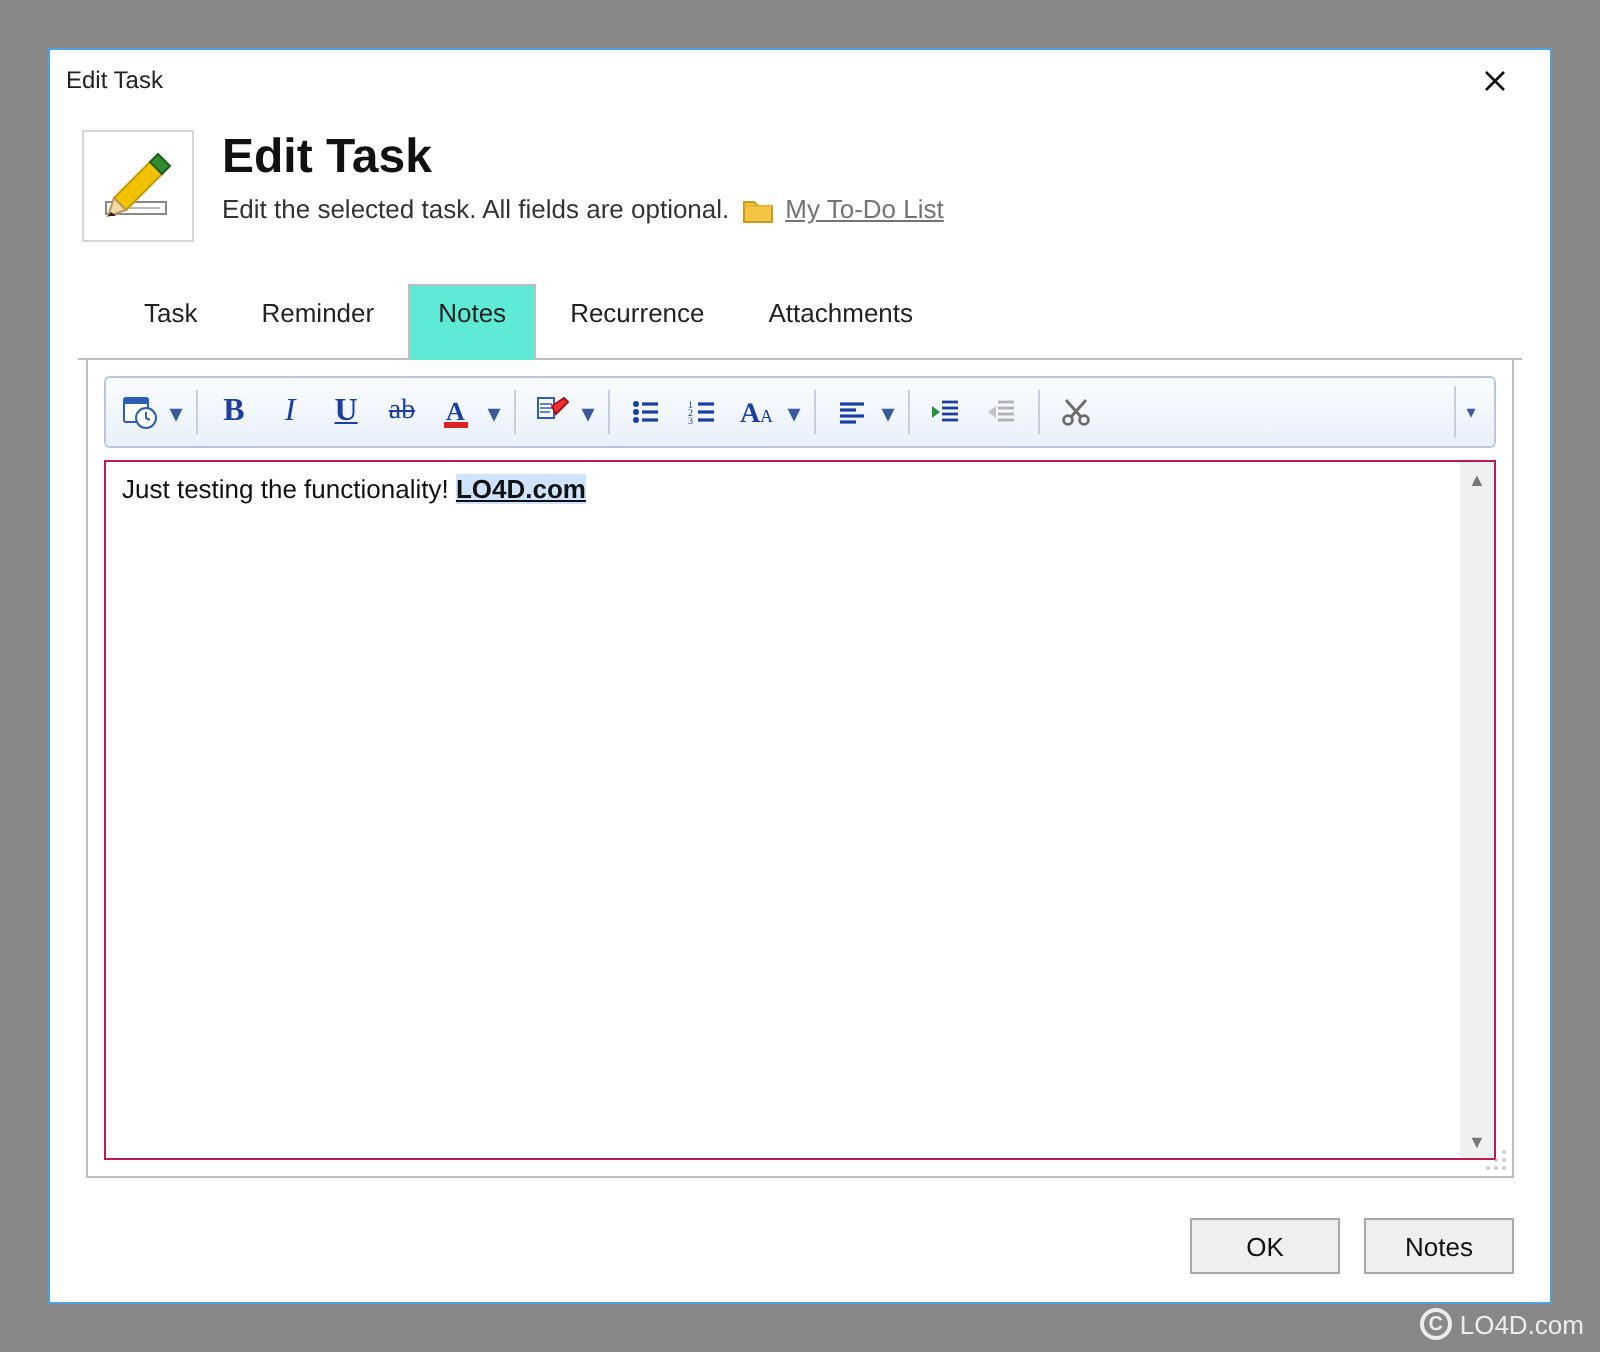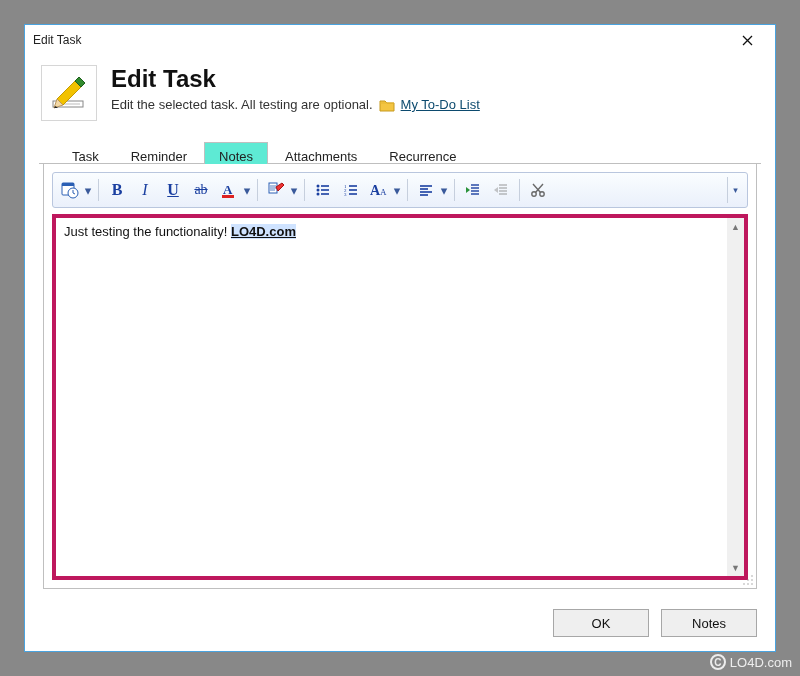--- a/index.html
+++ b/index.html
@@ -61,33 +61,33 @@
     color: #111;
   }
   .header .subline {
     color: #333;
     display: flex;
     align-items: center;
     gap: 6px;
     font-size: 13px;
   }
   .header .subline a {
-    color: #0c4a6e;
+    color: #737373;
     text-decoration: underline;
   }
 
   .tabrow {
     display: flex;
     padding: 0 18px;
     border-bottom: 1px solid #bfbfbf;
     margin: 6px 14px 0 14px;
     user-select: none;
   }
   .tab {
-    padding: 6px 14px 0 14px;
+    padding: 6px 14px 16px 14px;
     border: 1px solid transparent;
     border-bottom: none;
     position: relative;
     top: 1px;
     color: #222;
     margin-right: 2px;
     cursor: default;
   }
   .tab.active {
     background: #5eead4;
@@ -137,21 +137,21 @@
   .toolbar .overflow {
     width: 16px; height: 26px;
     display:flex; align-items:center; justify-content:center;
     border-left: 1px solid #c6cfdd;
     margin-left: 4px;
   }
 
   .editor-wrap {
     flex: 1;
     margin: 6px 8px 8px 8px;
-    border: 4px solid #be185d;
+    border: 1px solid #be185d;
     position: relative;
     display: flex;
   }
   .editor {
     flex: 1;
     padding: 6px 8px;
     font-size: 13px;
     color: #111;
     overflow: auto;
     outline: none;
@@ -182,21 +182,21 @@
     opacity: .5;
   }
 
   .footer {
     display: flex;
     justify-content: flex-end;
     gap: 12px;
     padding: 8px 18px 14px 0;
   }
   .btn {
-    width: 96px;
+    width: 75px;
     height: 28px;
     border: 1px solid #a7a7a7;
     background: #efefef;
     display: flex; align-items: center; justify-content: center;
     font-size: 13px;
     color: #111;
   }
 
   .watermark {
     position: absolute;
@@ -233,36 +233,36 @@
         <line x1="7" y1="31" x2="31" y2="31" stroke="#bbb"></line>
         <polygon points="8,26 26,8 32,14 14,32" fill="#f2c200" stroke="#c59b00"></polygon>
         <polygon points="26,8 30,4 36,10 32,14" fill="#328b2e" stroke="#1e5e1c"></polygon>
         <polygon points="8,26 14,32 5,35" fill="#f4d9a6" stroke="#b9965e"></polygon>
         <polygon points="6.5,33 9,35 5,35" fill="#222"></polygon>
       </svg>
     </div>
     <div class="text">
       <h1>Edit Task</h1>
       <div class="subline">
-        <span>Edit the selected task. All testing are optional.</span>
+        <span>Edit the selected task. All fields are optional.</span>
         <svg width="16" height="14" viewBox="0 0 16 14">
           <path d="M1 3 h5 l2 2 h7 v8 h-14 z" fill="#f4c542" stroke="#c79a1e"></path>
           <path d="M1 5 h14" stroke="#e7b733"></path>
         </svg>
         <a href="#">My To-Do List</a>
       </div>
     </div>
   </div>
 
   <div class="tabrow">
     <div class="tab">Task</div>
     <div class="tab">Reminder</div>
     <div class="tab active">Notes</div>
+    <div class="tab">Recurrence</div>
     <div class="tab">Attachments</div>
-    <div class="tab">Recurrence</div>
   </div>
 
   <div class="panel">
 
     <div class="toolbar">
 
       <div class="tbsplit">
         <div class="tbtn">
           <svg width="18" height="18" viewBox="0 0 18 18">
             <rect x="1" y="2" width="12" height="12" rx="1" fill="#fff" stroke="#2a5fb4"></rect>

